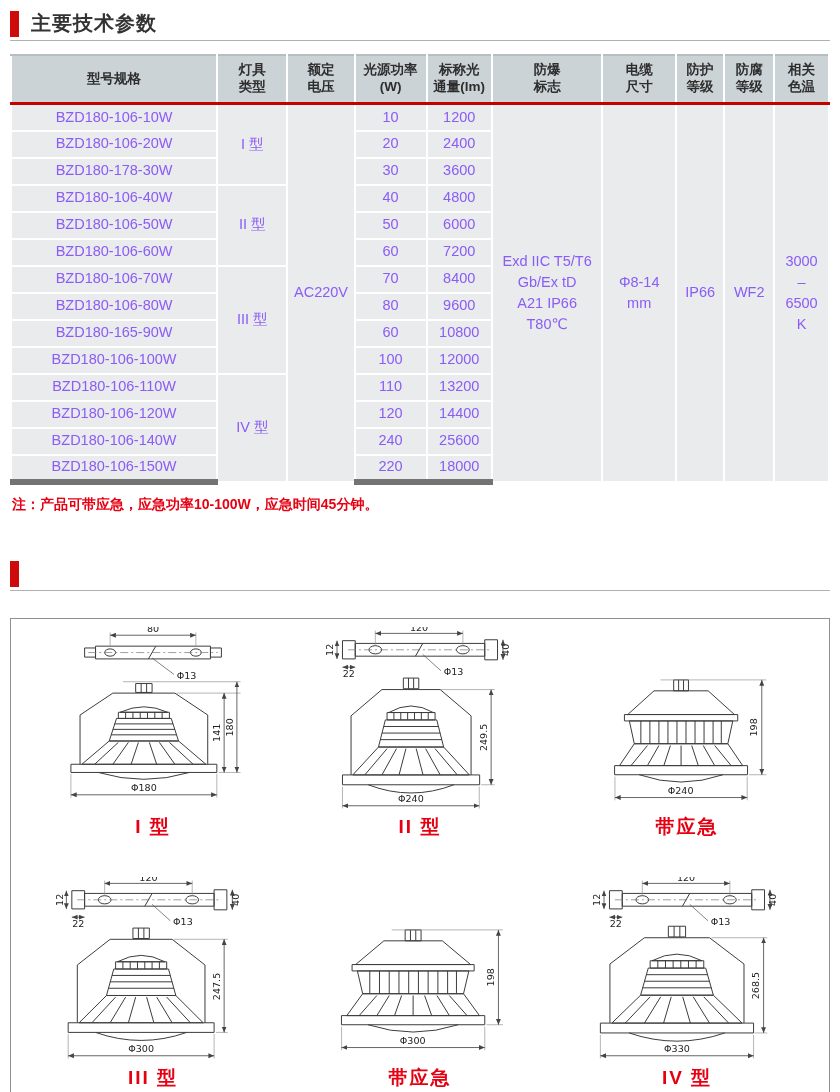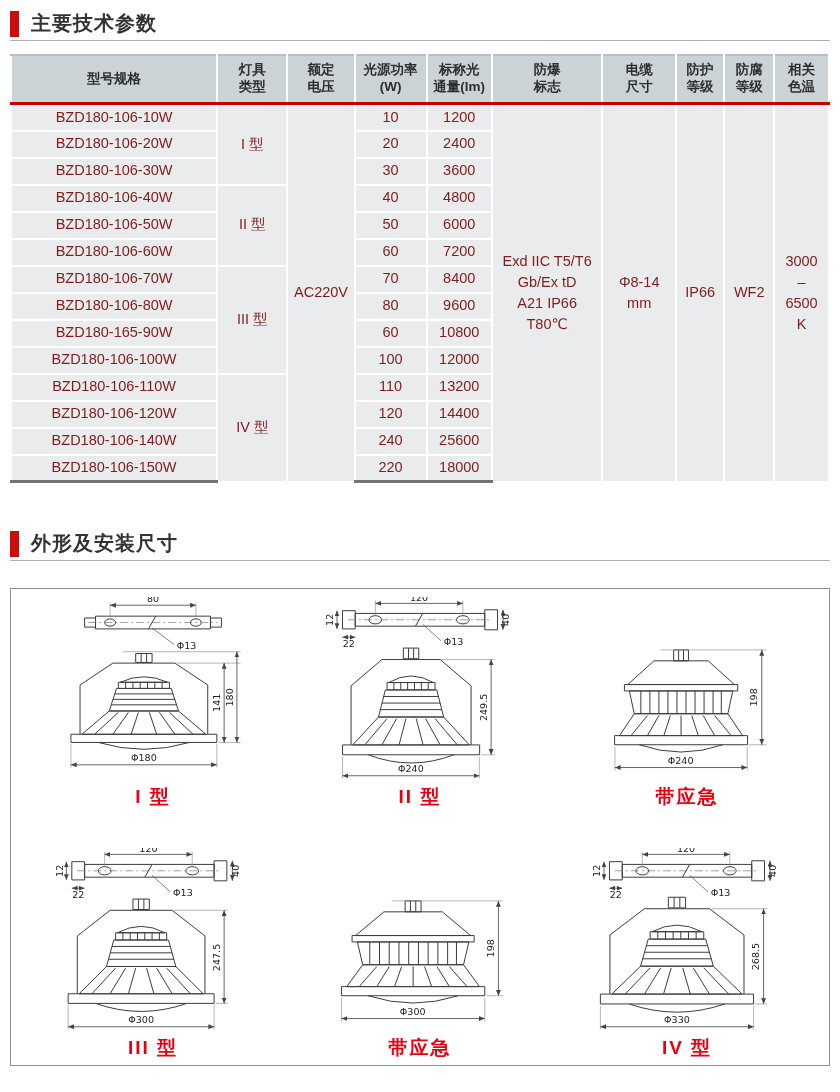--- a/index.html
+++ b/index.html
@@ -7,23 +7,23 @@
         font-family:"Liberation Sans","DejaVu Sans",sans-serif;color:#222;overflow:hidden;}
   
   .section-head{display:flex;align-items:center;border-bottom:1px solid #b0b0b0;padding-bottom:3px;margin:0 0 0 0;}
   .section-head .bar{display:inline-block;width:9px;height:26px;background:#cf0a0a;margin-right:12px;}
   .section-head h2{margin:0;font-size:20px;font-weight:bold;color:#333;letter-spacing:1px;}
   
   table.specs{width:820px;border-collapse:collapse;table-layout:fixed;margin-top:13px;}
   table.specs th,table.specs td{border:2px solid #fff;text-align:center;vertical-align:middle;}
   table.specs thead th{background:#ccd3d7;color:#2e2e2e;font-size:13.5px;font-weight:bold;
       height:44px;line-height:1.25;white-space:pre-line;border-top:2px solid #b7bec2;border-bottom:3px solid #c30000;}
-  table.specs tbody td{background:#e9ebec;font-size:14.5px;color:#7f1d1d;height:23px;padding:0;white-space:pre-line;line-height:1.45;}
+  table.specs tbody td{background:#e9ebec;font-size:14.5px;color:#8b5cf6;height:23px;padding:0;white-space:pre-line;line-height:1.45;}
   table.specs tbody tr{height:27px;}
-  table.specs tbody tr:last-child td{border-bottom:3px solid #737373;}
+  table.specs tbody tr:last-child td{border-bottom:6px solid #737373;}
   
   .note{color:#e60012;font-size:14px;font-weight:bold;margin:11px 0 0 2px;}
   .head2{margin-top:47px;}
   
   .drawing-box{margin-top:27px;border:1px solid #8f8f8f;height:478px;box-sizing:border-box;padding:8px 28px 4px 28px;
       display:flex;flex-direction:column;justify-content:space-between;background:#fff;}
   .fig-row{display:flex;justify-content:space-between;align-items:flex-end;}
   figure.fig{margin:0;width:228px;text-align:center;}
   figure.fig svg{width:228px;height:auto;display:block;}
   .fig-label{font-size:19px;font-weight:bold;color:#e60012;letter-spacing:2px;margin-top:1px;}
@@ -181,21 +181,21 @@
 –
 6500
 K</td>
       </tr>
       <tr>
           <td>BZD180-106-20W</td>
           <td>20</td>
           <td>2400</td>
         </tr>
       <tr>
-          <td>BZD180-106-30W</td>
+          <td>BZD180-178-30W</td>
           <td>30</td>
           <td>3600</td>
         </tr>
       <tr>
         <td>BZD180-106-40W</td>
         <td rowspan="3">II 型</td>
         <td>40</td>
         <td>4800</td>
       </tr>
       <tr>
@@ -246,24 +246,24 @@
           <td>25600</td>
         </tr>
       <tr>
           <td>BZD180-106-150W</td>
           <td>220</td>
           <td>18000</td>
         </tr>
     </tbody>
   </table>
 
+  <p class="note">注：产品可带应急，应急功率10-100W，应急时间45分钟。</p>
 
   <div class="section-head head2">
     <span class="bar"></span>
-    <h2>外形及安装尺寸</h2>
   </div>
 
   <div class="drawing-box">
 
     <div class="fig-row">
 
       <figure class="fig">
         <svg viewBox="0 0 250 204">
           <g>
             <use href="#brk-a" x="50" y="16"></use>

